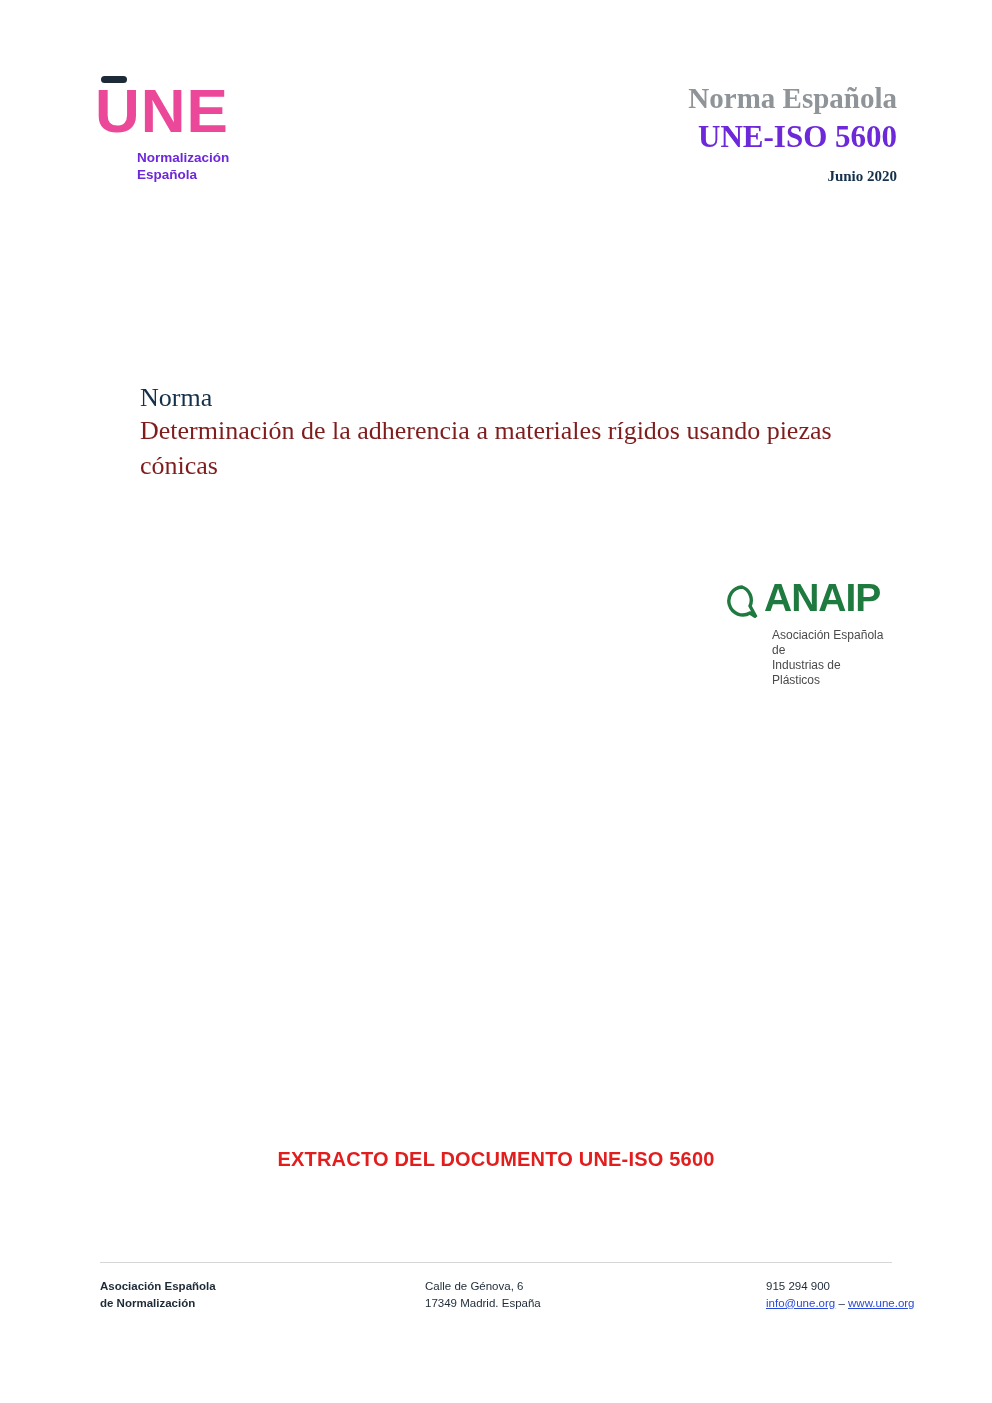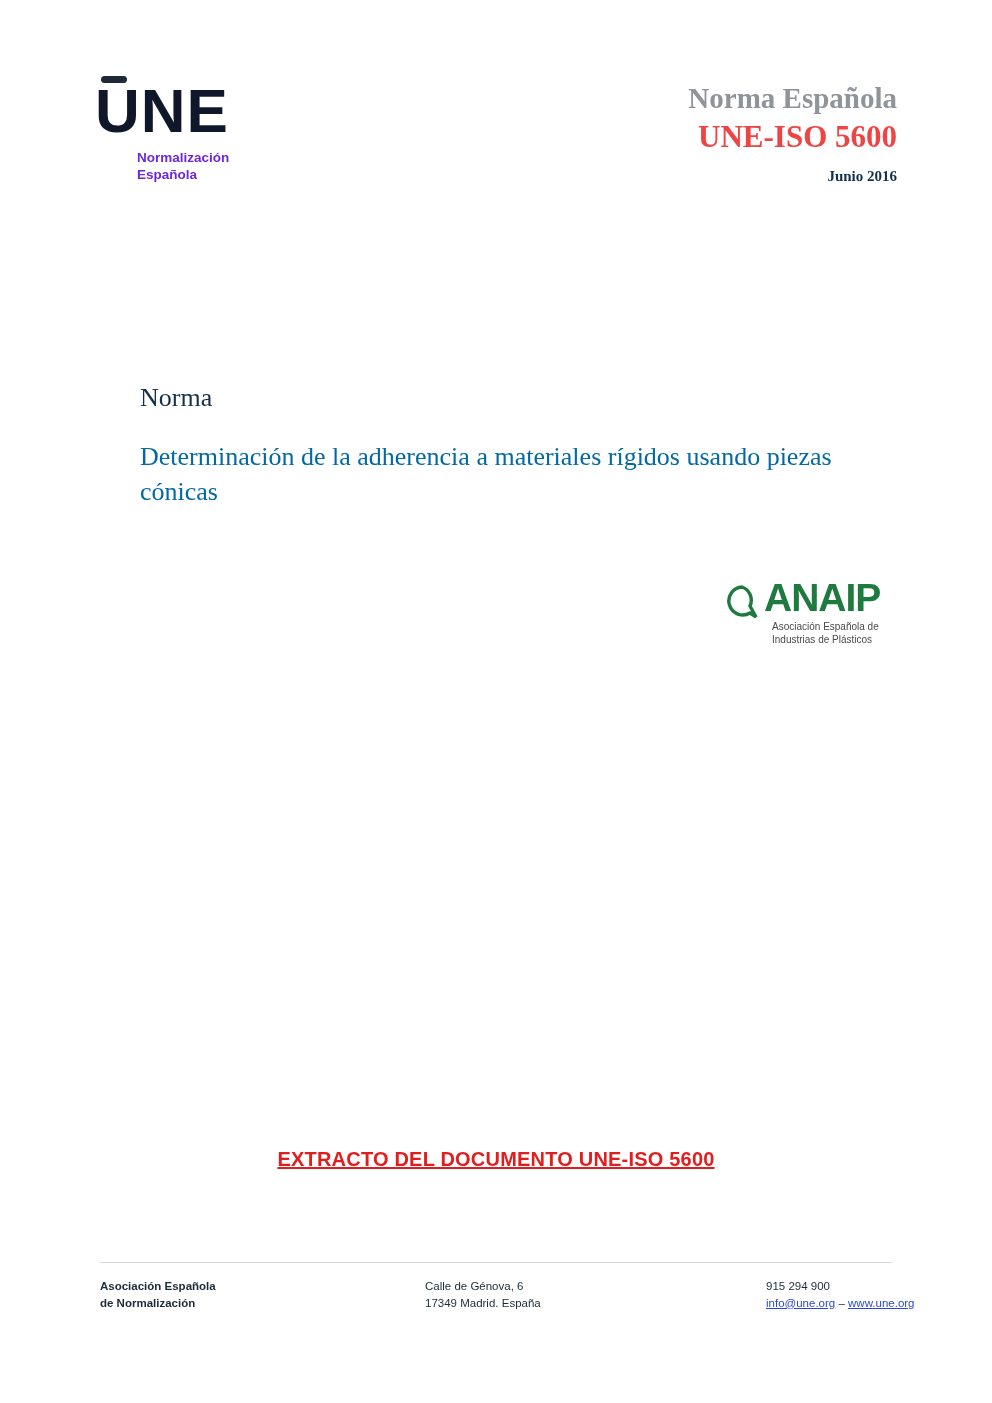--- a/index.html
+++ b/index.html
@@ -36,21 +36,21 @@
     left: 95px;
     top: 10px;
     width: 260px;
   }
 
   .logo-une {
     font-family: "Liberation Sans", sans-serif;
     font-weight: bold;
     font-size: 62px;
     letter-spacing: 1px;
-    color: #0f172a;
+    color: #ec4899;
     line-height: 1;
     position: relative;
     display: inline-block;
   }
   .logo-une .tilde {
     position: absolute;
     left: 6px;
     top: -4px;
     width: 26px;
     height: 7px;
@@ -77,21 +77,21 @@
     font-family: "Liberation Serif", serif;
     font-weight: bold;
     font-size: 29px;
     color: #8f9499;
     line-height: 1.15;
   }
   .norma-code {
     font-family: "Liberation Serif", serif;
     font-weight: bold;
     font-size: 31px;
-    color: #ef4444;
+    color: #6d28d9;
     line-height: 1.3;
     margin-top: 2px;
   }
   .norma-date {
     font-family: "Liberation Serif", serif;
     font-weight: bold;
     font-size: 15px;
     color: #14304a;
     margin-top: 10px;
   }
@@ -103,23 +103,22 @@
     top: 382px;
     width: 740px;
   }
   .doc-subject {
     font-size: 26px;
     color: #14304a;
     line-height: 1.2;
   }
   .doc-title {
     font-size: 26px;
-    color: #0369a1;
+    color: #7f1d1d;
     line-height: 1.35;
-    margin-top: 26px;
   }
 
   
   .note-block {
     position: absolute;
     left: 140px;
     top: 575px;
     width: 560px;
     font-size: 16.5px;
     color: #14304a;
@@ -139,40 +138,39 @@
     font-family: "Liberation Sans", sans-serif;
     font-weight: bold;
     font-size: 39px;
     color: #1f7a3f;
     letter-spacing: -1px;
     line-height: 1;
     white-space: nowrap;
   }
   .anaip-sub {
     font-family: "Liberation Sans", sans-serif;
-    font-size: 10px;
+    font-size: 12px;
     color: #4a4a4a;
     line-height: 1.25;
-    margin-top: 3px;
+    margin-top: 10px;
     margin-left: 52px;
   }
 
   
   .extract {
     position: absolute;
     left: 0;
     top: 1148px;
     width: 992px;
     text-align: center;
     font-family: "Liberation Sans", sans-serif;
     font-weight: bold;
     font-size: 20px;
     color: #e21d1d;
     letter-spacing: 0.2px;
-    text-decoration: underline;
   }
 
   
   .footer-rule {
     position: absolute;
     left: 100px;
     top: 1262px;
     width: 792px;
     height: 1px;
     background: #d6d6d6;
@@ -227,21 +225,21 @@
       </div>
       <div class="logo-sub">
         <div>Normalización</div>
         <div>Española</div>
       </div>
     </div>
 
     <div class="header-right">
       <div class="norma-label">Norma Española</div>
       <div class="norma-code">UNE-ISO 5600</div>
-      <div class="norma-date">Junio 2016</div>
+      <div class="norma-date">Junio 2020</div>
     </div>
 
   </div>
 
   <div class="title-block">
     <div class="doc-subject">Norma</div>
     <div class="doc-title">Determinación de la adherencia a materiales rígidos usando piezas cónicas</div>
   </div>
 
 

